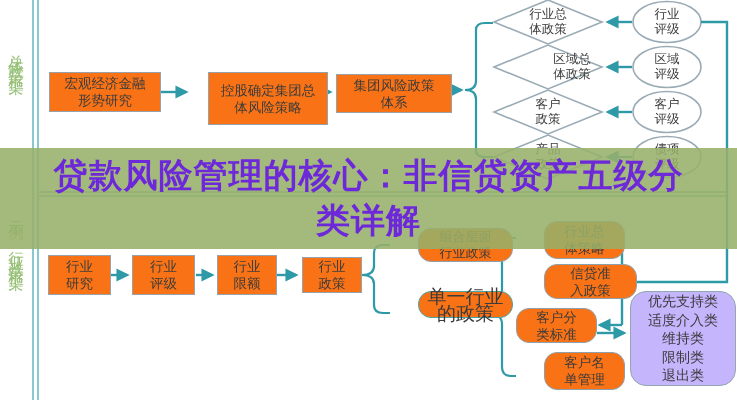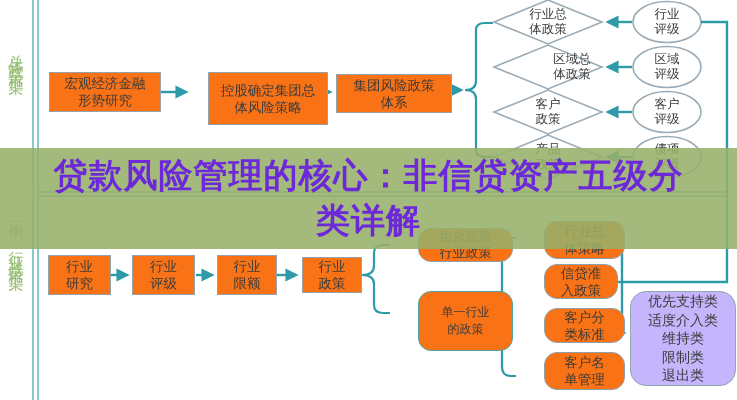--- a/index.html
+++ b/index.html
@@ -151,28 +151,28 @@
 研究</div>
   <div class="box lbl" style="left:132px;top:255px;width:63px;height:40px;">行业
 评级</div>
   <div class="box lbl" style="left:217px;top:255px;width:60px;height:40px;">行业
 限额</div>
   <div class="box lbl" style="left:302px;top:257px;width:60px;height:36px;">行业
 政策</div>
 
   <div class="box rounded grayteal-border lbl" style="left:390px;top:228px;width:95px;height:34px;font-size:13px;line-height:16px;">组合层面
 行业政策</div>
-  <div class="box rounded teal-border lbl" style="left:390px;top:291px;width:95px;height:60px;font-size:12px;line-height:17px;text-align:center;">单一行业
+  <div class="box rounded teal-border lbl" style="left:390px;top:291px;width:95px;height:27px;font-size:19px;line-height:17px;text-align:center;">单一行业
 的政策</div>
 
   <div class="box rounded grayteal-border lbl" style="left:516px;top:221px;width:81px;height:38px;">行业总
 体策略</div>
-  <div class="box rounded grayteal-border lbl" style="left:516px;top:264px;width:74px;height:35px;">信贷准
+  <div class="box rounded grayteal-border lbl" style="left:516px;top:264px;width:93px;height:35px;">信贷准
 入政策</div>
-  <div class="box rounded grayteal-border lbl" style="left:516px;top:308px;width:81px;height:35px;">客户分
+  <div class="box rounded grayteal-border lbl" style="left:488px;top:308px;width:81px;height:35px;">客户分
 类标准</div>
   <div class="box rounded grayteal-border lbl" style="left:516px;top:352px;width:81px;height:38px;">客户名
 单管理</div>
 
   <div class="list-box">
     <div>优先支持类</div>
     <div>适度介入类</div>
     <div>维持类</div>
     <div>限制类</div>
     <div>退出类</div>

